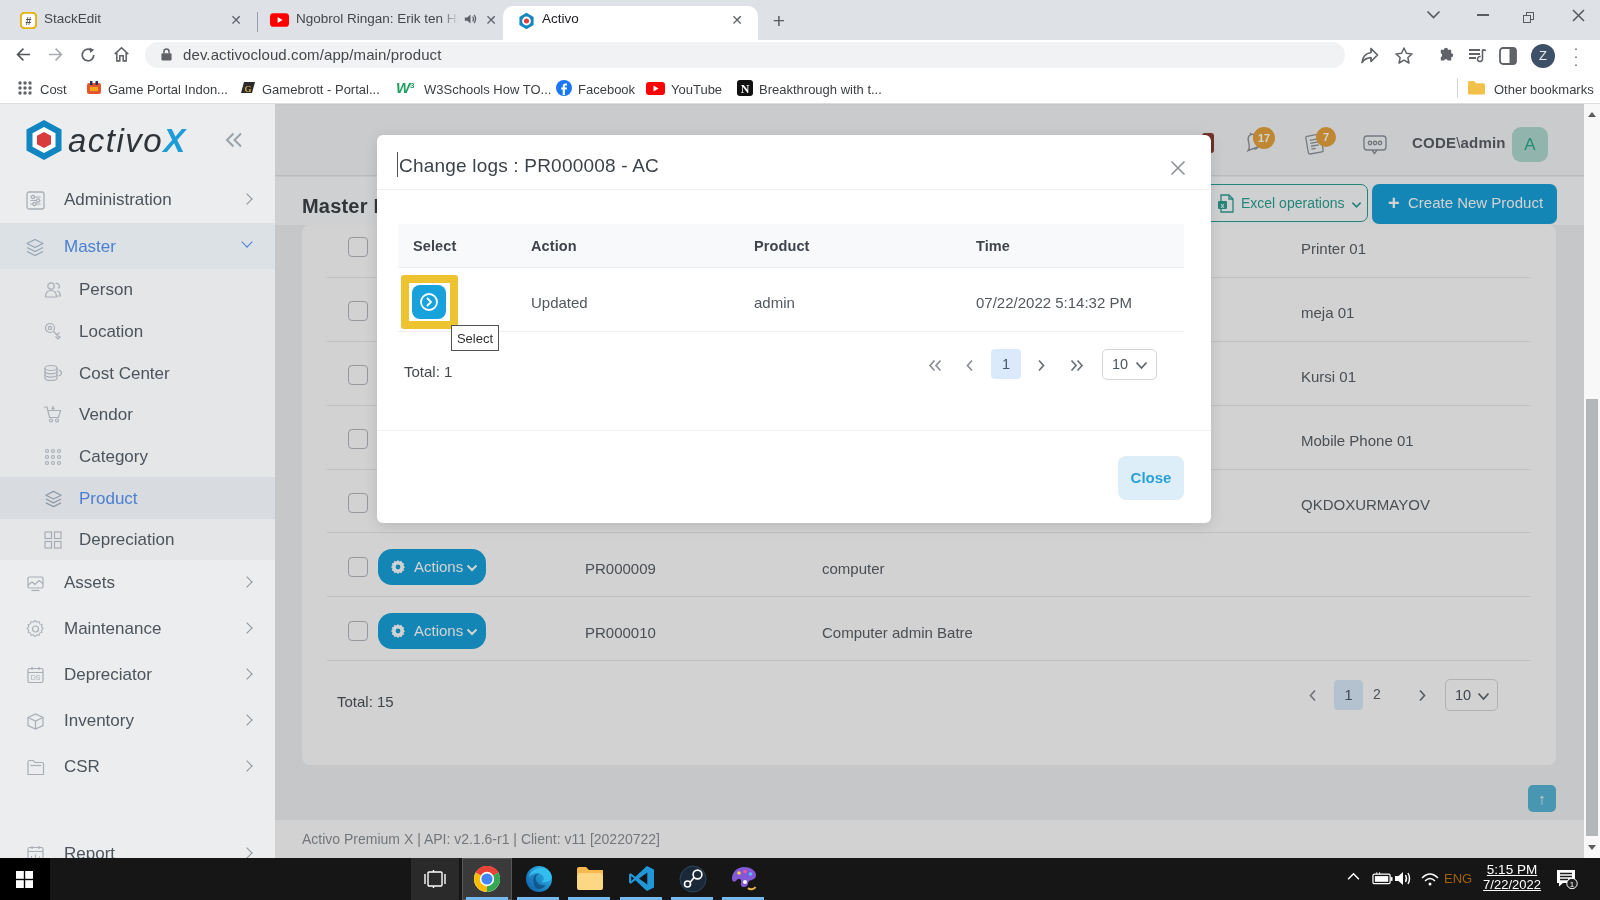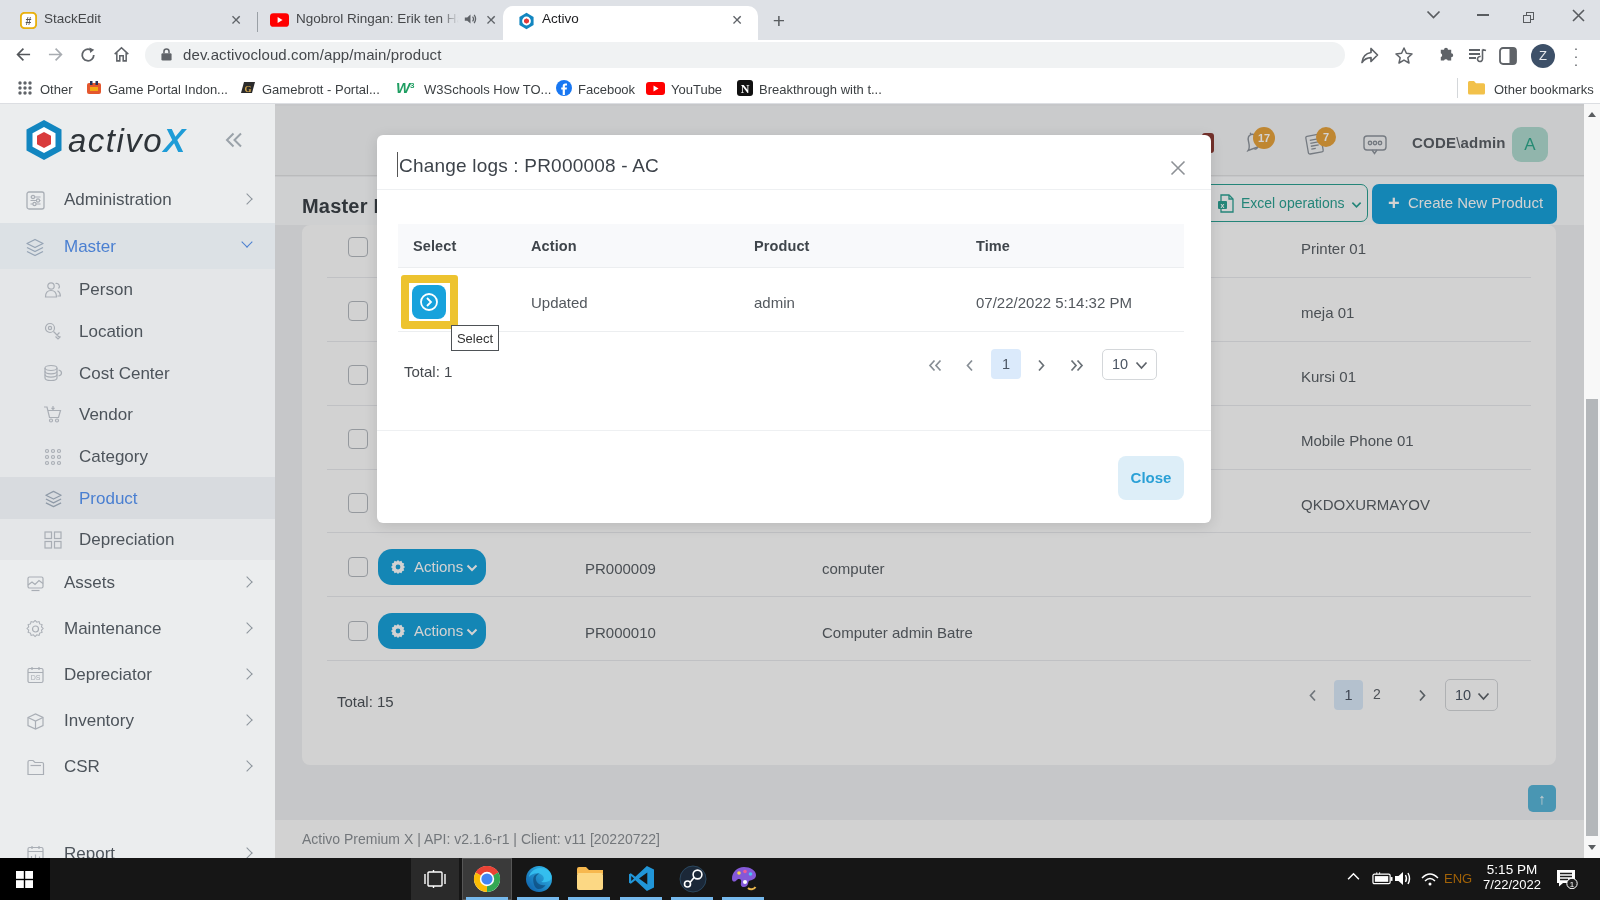--- a/index.html
+++ b/index.html
@@ -141,21 +141,21 @@
         <circle cx="7" cy="2" r="1.7"></circle>
         <circle cx="12" cy="2" r="1.7"></circle>
         <circle cx="2" cy="7" r="1.7"></circle>
         <circle cx="7" cy="7" r="1.7"></circle>
         <circle cx="12" cy="7" r="1.7"></circle>
         <circle cx="2" cy="12" r="1.7"></circle>
         <circle cx="7" cy="12" r="1.7"></circle>
         <circle cx="12" cy="12" r="1.7"></circle>
       </g>
     </svg>
-    <span class="bktxt" style="left:40px;">Other</span>
+    <span class="bktxt" style="left:40px;">Cost</span>
     <svg style="position:absolute;left:86px;top:8px;" width="16" height="16" viewBox="0 0 16 16">
       <rect x="1" y="3" width="14" height="11" rx="2" fill="#e4572e"></rect>
       <rect x="4" y="1" width="2.5" height="4" fill="#29335c"></rect>
       <rect x="9.5" y="1" width="2.5" height="4" fill="#29335c"></rect>
       <rect x="4" y="7" width="8" height="4" fill="#f3a712"></rect>
     </svg>
     <span class="bktxt" style="left:108px;">Game Portal Indon...</span>
     <svg style="position:absolute;left:240px;top:8px;" width="16" height="16" viewBox="0 0 16 16">
       <path d="M1 13 L4 2 H15 L12 13 Z" fill="#2b2b2b"></path>
       <text x="8" y="11.5" font-size="9" font-weight="bold" fill="#d7a94c" text-anchor="middle" font-family="Liberation Serif">G</text>
@@ -617,20 +617,20 @@
       <path d="M11.5 5 Q13.5 8.5 11.5 12 M14 3 Q17 8.5 14 14" stroke="#fff" stroke-width="1.4" fill="none"></path>
     </svg>
     <svg style="position:absolute;left:1420px;top:13px;" width="20" height="15" viewBox="0 0 20 15">
       <g stroke="#fff" fill="none">
         <path d="M2 7 Q10 -1 18 7" stroke-width="1.4"></path>
         <path d="M5 10 Q10 5 15 10" stroke-width="1.4"></path>
         <circle cx="10" cy="13" r="1.5" fill="#fff" stroke="none"></circle>
       </g>
     </svg>
     <div style="position:absolute;left:1444px;top:13px;font-size:13px;color:#a16207;">ENG</div>
-    <div style="position:absolute;left:1482px;top:4px;width:60px;text-align:center;font-size:13.5px;color:#fff;">5:15 PM<br><span style="font-size:13px;">7/22/2022</span></div>
+    <div style="position:absolute;left:1482px;top:4px;width:60px;text-align:center;font-size:13.5px;color:#fff;text-decoration:underline;">5:15 PM<br><span style="font-size:13px;">7/22/2022</span></div>
     <svg style="position:absolute;left:1556px;top:11px;" width="22" height="20" viewBox="0 0 22 20">
       <path d="M1 1 H19 V14 H7 L3 17.5 V14 H1 Z" fill="#fff"></path>
       <path d="M4 4.5 H16 M4 7.5 H16 M4 10.5 H12" stroke="#1f1f1f" stroke-width="1.4"></path>
       <circle cx="16" cy="14.5" r="5.2" fill="#1f1f1f" stroke="#fff" stroke-width="1"></circle>
       <text x="16" y="18" font-size="8" fill="#fff" text-anchor="middle" font-family="Liberation Sans">1</text>
     </svg>
   </div>
 
 </body></html>

